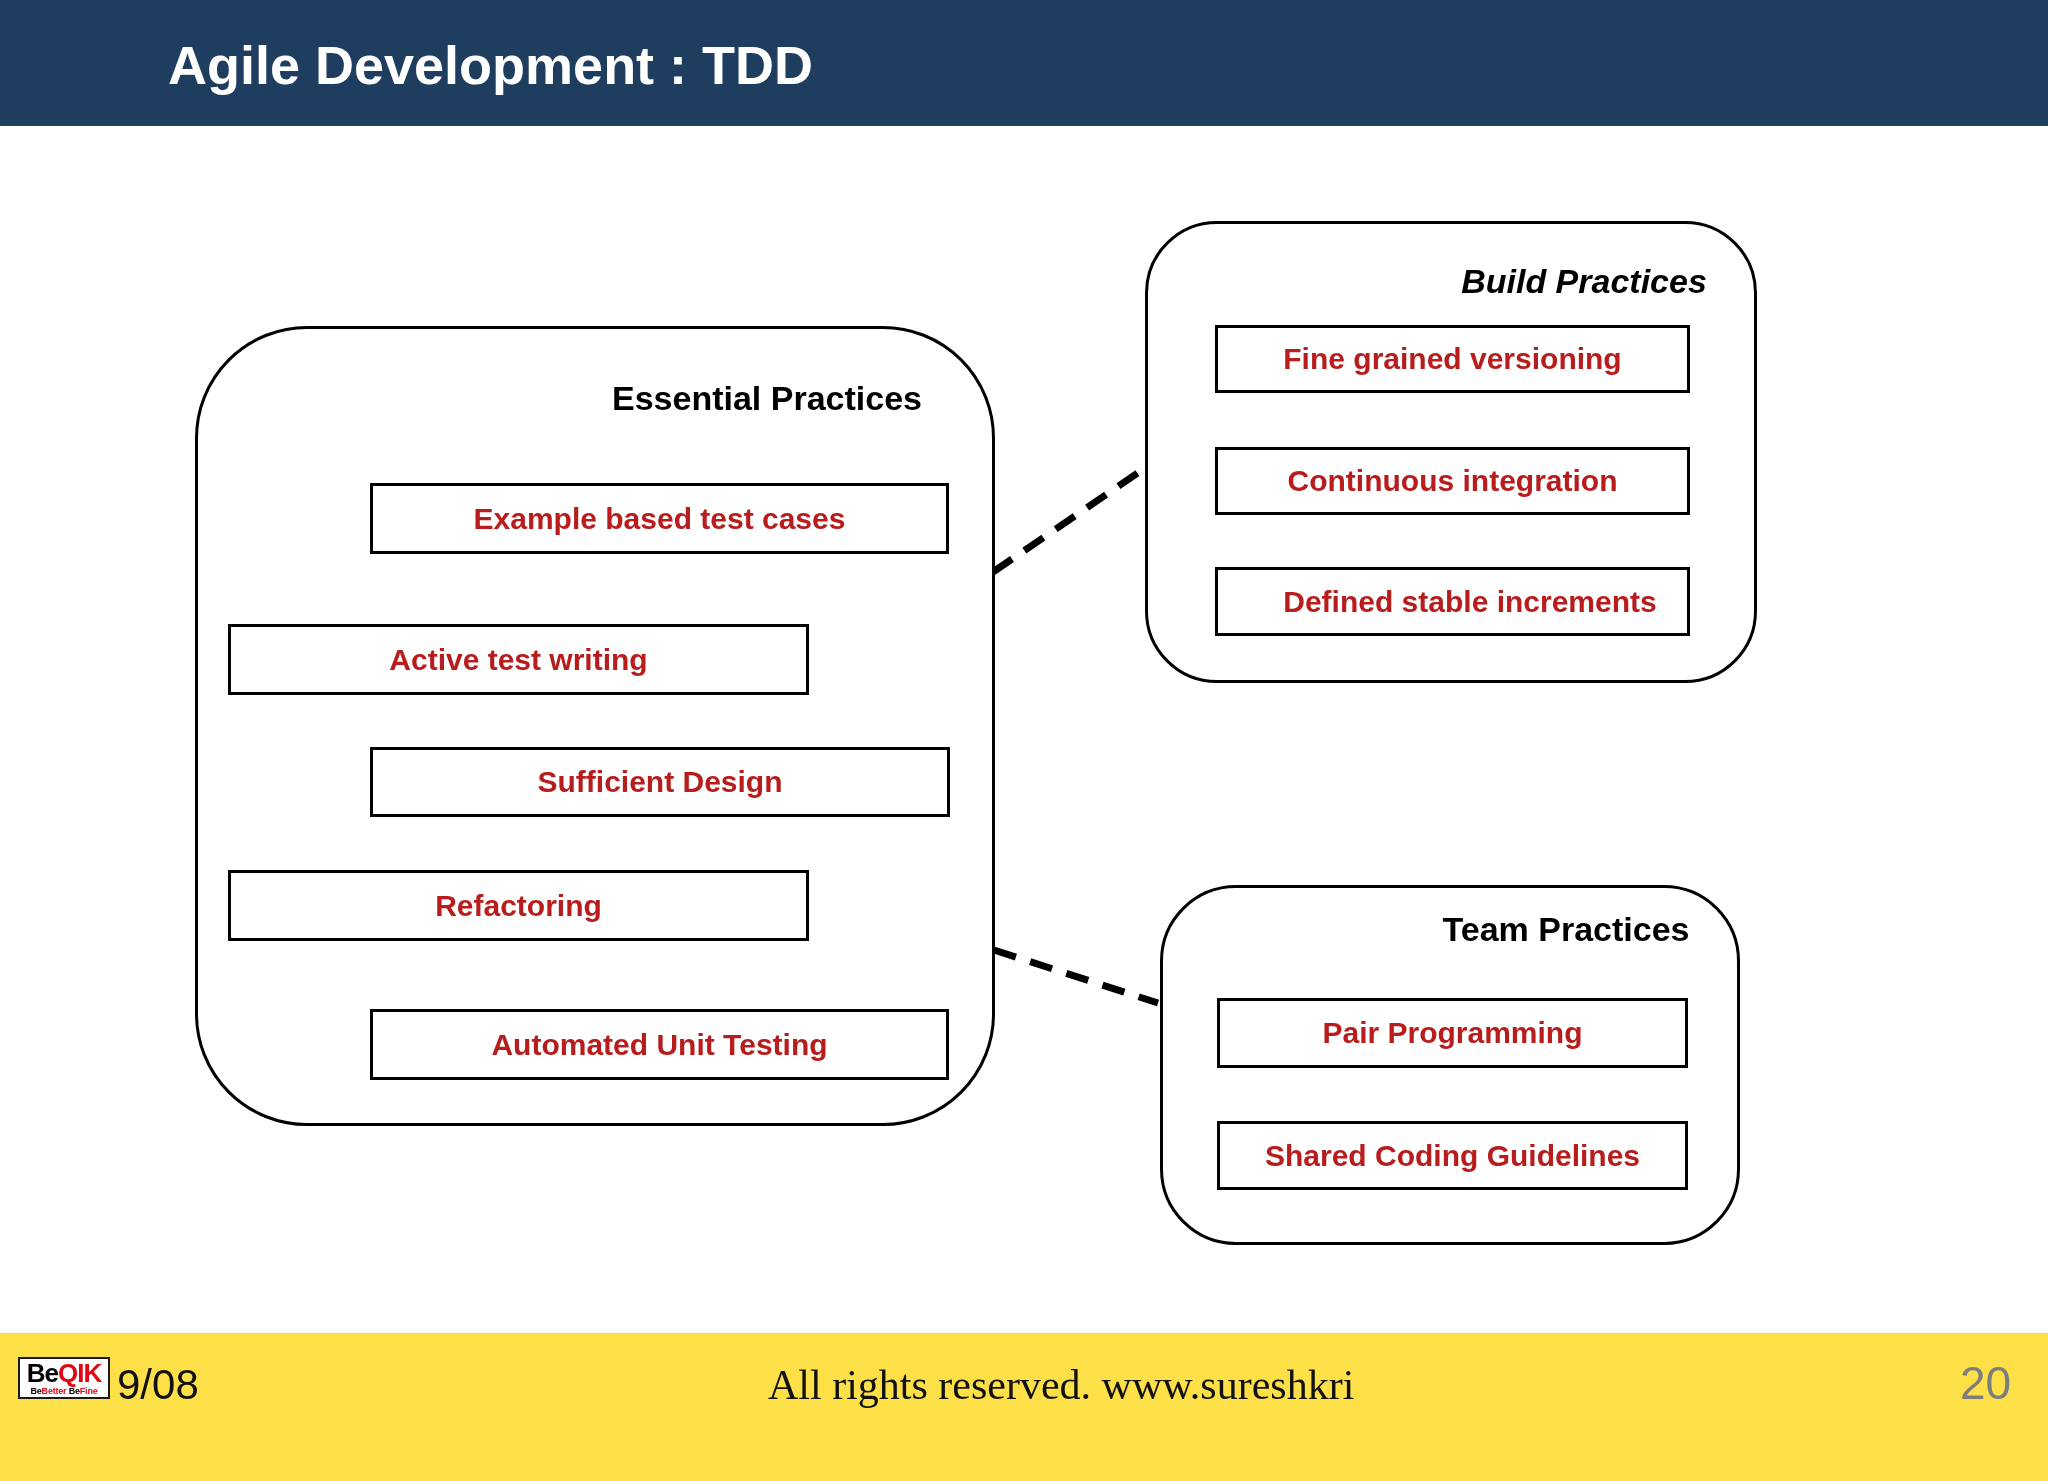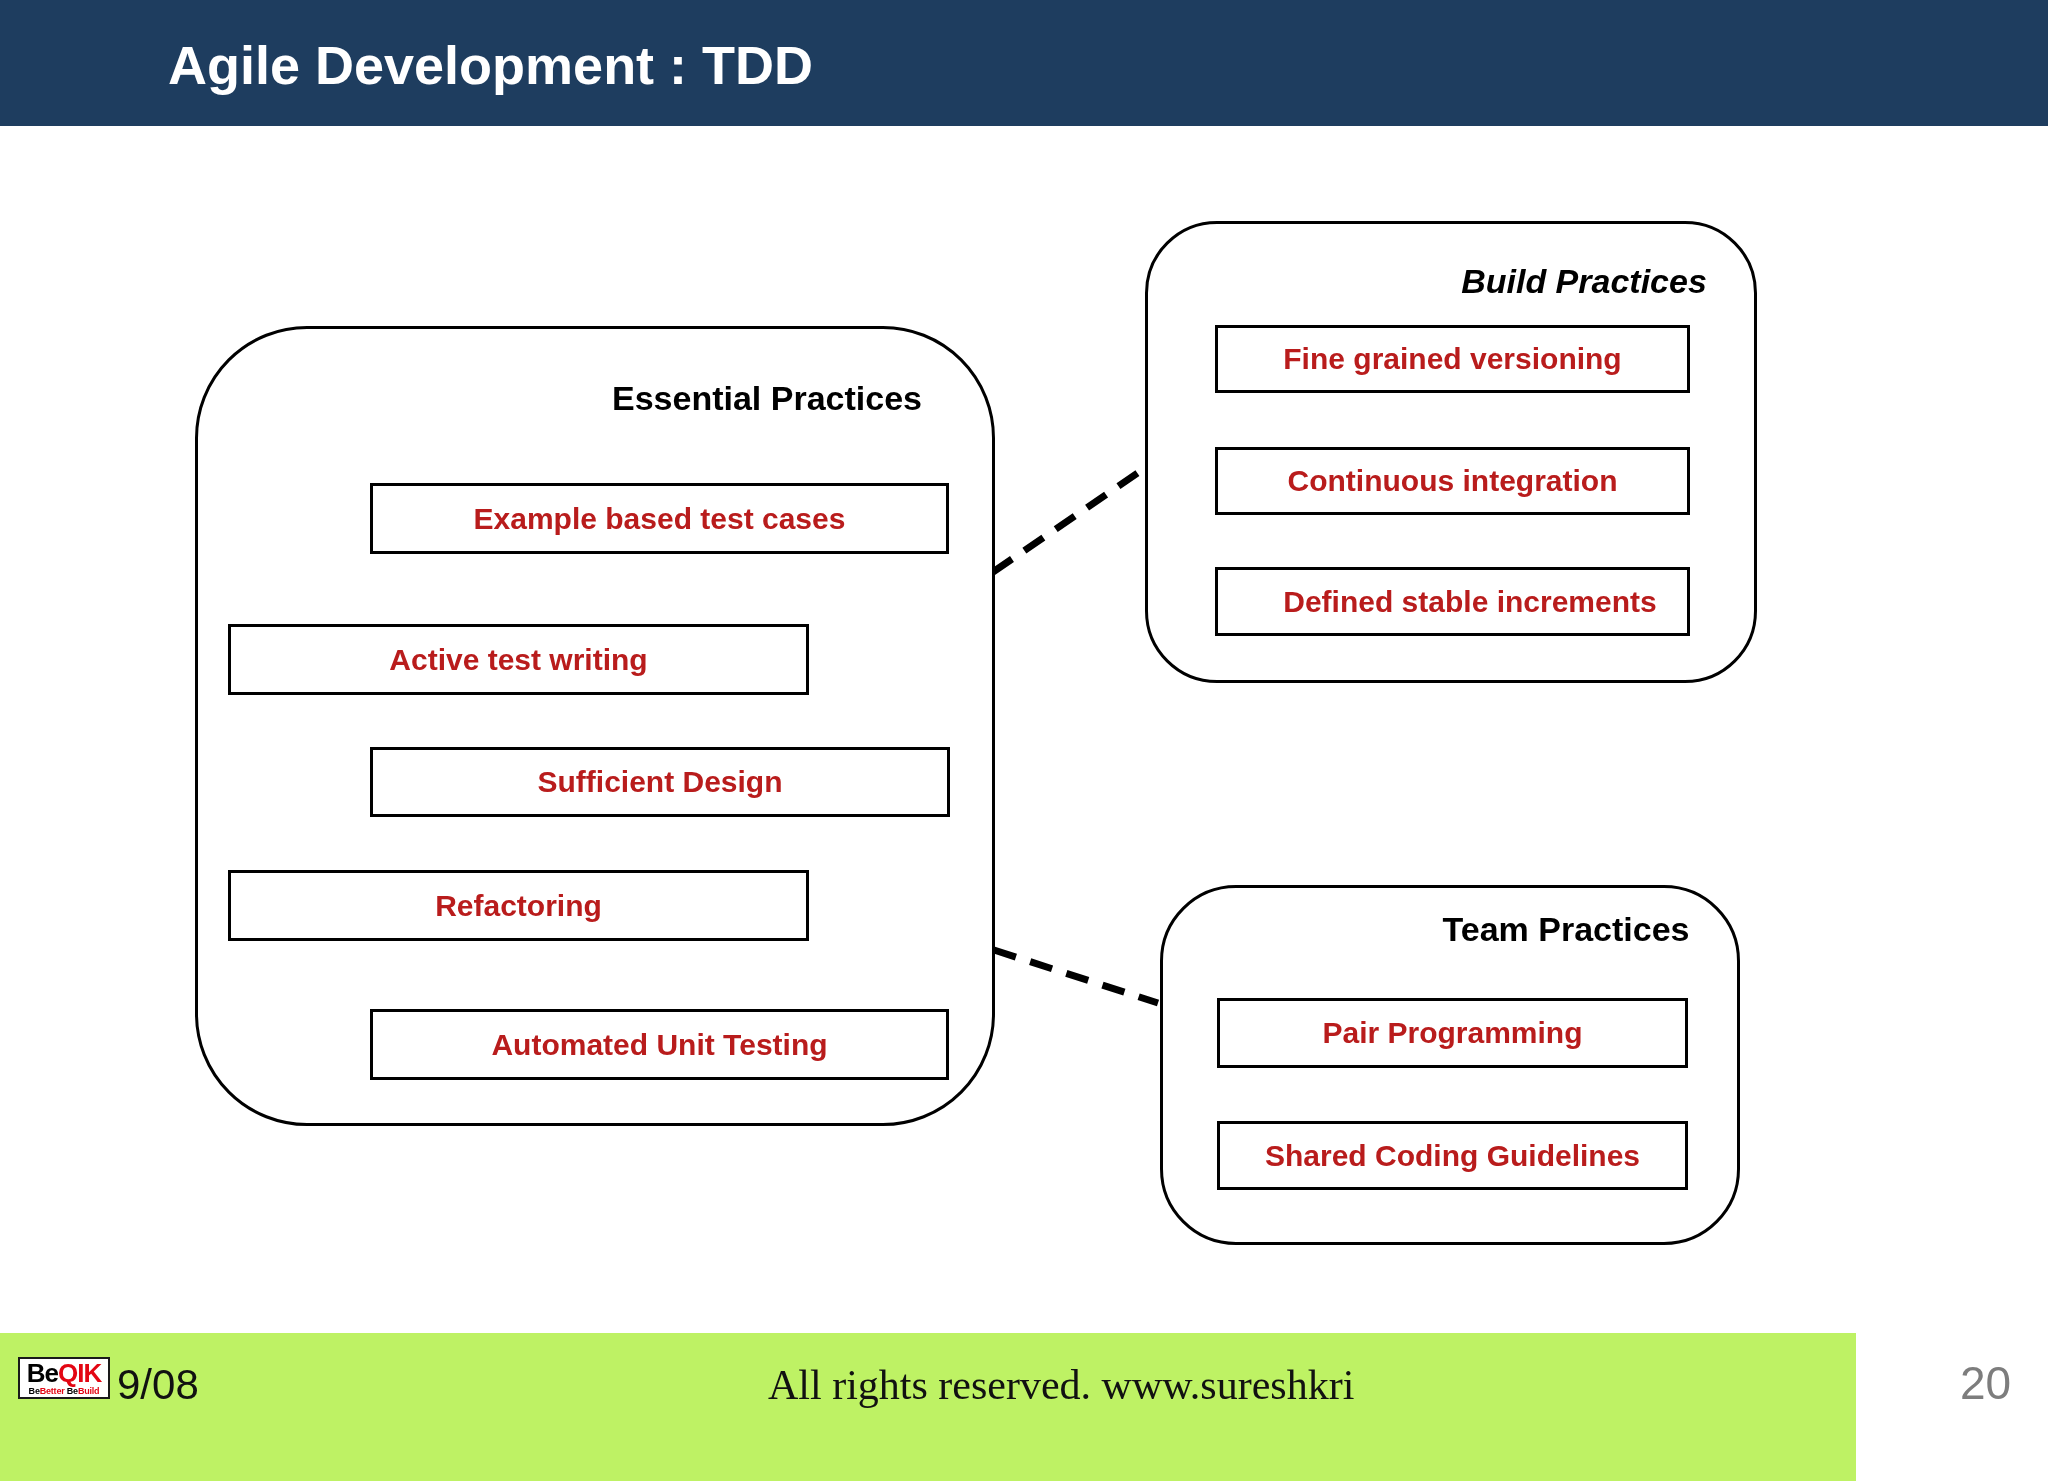--- a/index.html
+++ b/index.html
@@ -97,22 +97,22 @@
   }
   .connectors line {
     stroke: #000000;
     stroke-width: 7;
     stroke-dasharray: 23 15;
   }
   
   .footer {
     position: absolute;
     left: 0; top: 1333px;
-    width: 1856px; height: 148px;
-    background: #bef264;
+    width: 2048px; height: 148px;
+    background: #fde047;
   }
   .logo-box {
     position: absolute;
     left: 18px; top: 24px;
     width: 92px; height: 42px;
     background: #ffffff;
     border: 2px solid #1a1a1a;
     box-sizing: border-box;
     text-align: center;
     overflow: hidden;
@@ -197,18 +197,18 @@
 <div class="pbox b-defined">Defined stable increments</div>
 
 <div class="group group-team"></div>
 <div class="group-title title-team">Team Practices</div>
 <div class="pbox b-pair">Pair Programming</div>
 <div class="pbox b-shared">Shared Coding Guidelines</div>
 
 <div class="footer">
   <div class="logo-box">
     <div class="logo-line1"><span class="logo-black">Be</span><span class="logo-red">QIK</span></div>
-    <div class="logo-line2"><span class="logo-black">Be</span><span class="logo-red">Better</span>&nbsp;<span class="logo-black">Be</span><span class="logo-red">Build</span></div>
+    <div class="logo-line2"><span class="logo-black">Be</span><span class="logo-red">Better</span>&nbsp;<span class="logo-black">Be</span><span class="logo-red">Fine</span></div>
   </div>
   <div class="footer-date">9/08</div>
   <div class="footer-copyright">All rights reserved. www.sureshkri</div>
   <div class="footer-page">20</div>
 </div>
 
 </body></html>

